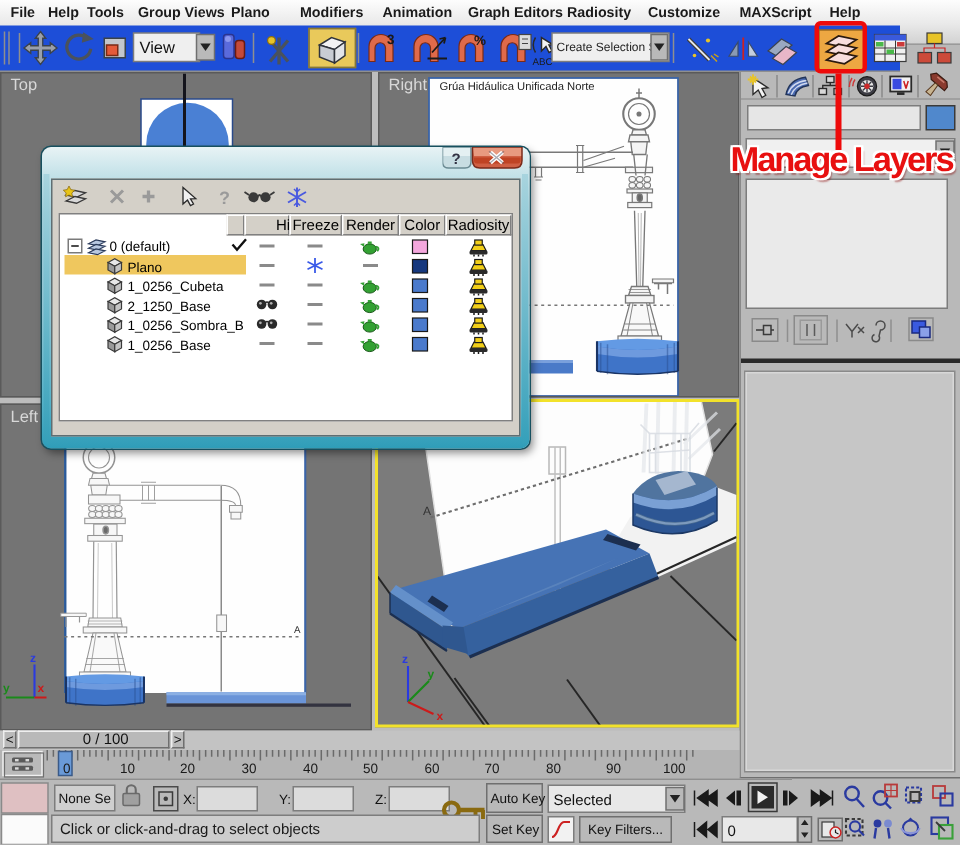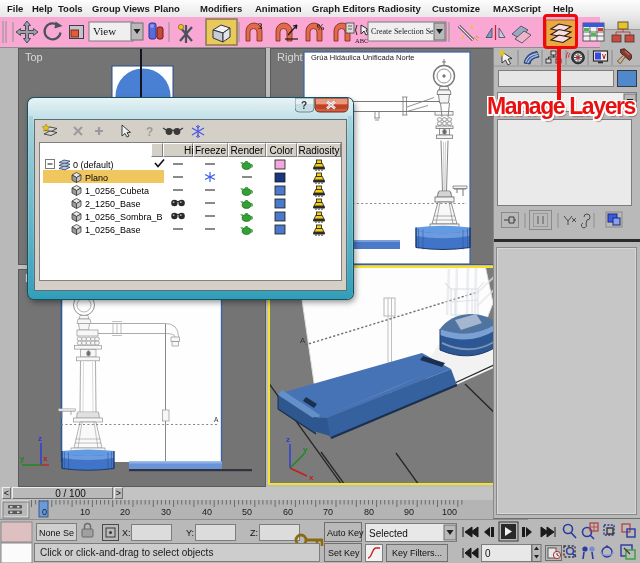--- a/index.html
+++ b/index.html
@@ -5,24 +5,24 @@
 * { margin:0; padding:0; box-sizing:border-box; }
 html,body { width:640px; height:563px; overflow:hidden; }
 body { font-family:"Liberation Sans", sans-serif; background:#b9b9b9; position:relative; }
 .abs { position:absolute; }
 
 #menubar { left:0; top:0; width:640px; height:30px;
   background:linear-gradient(#fdfdfd,#e9e9e9 55%,#d2d2d2);
   border-bottom:1px solid #9a9a9a; font-size:9.5px; font-weight:bold; color:#1a1a1a; }
 #menubar span { position:absolute; top:3px; }
 
-#toolbar { left:0; top:17px; width:600px; height:31px; background:#f9a8d4;
-  border-bottom:1px solid #8f8f8f;font-family:Liberation Serif, serif; }
-
-#viewwrap { left:0; top:48px; width:497px; height:439px; background:#bdbdbd;margin-left:18px; }
+#toolbar { left:0; top:17px; width:600px; height:31px; background:#1d4ed8;
+  border-bottom:1px solid #8f8f8f; }
+
+#viewwrap { left:0; top:48px; width:497px; height:439px; background:#bdbdbd; }
 .vp { position:absolute; background:#747474; border:1px solid #5a5a5a; }
 .vplabel { position:absolute; left:6px; top:2px; font-size:11px; color:#d8d8d8; }
 
 #cmdpanel { left:493px; top:48px; width:147px; height:471px; background:#b9b9b9;
   border-left:1px solid #8a8a8a; border-bottom:1px solid #6f6f6f; }
 
 #sliderrow { left:0; top:487px; width:493px; height:13px; background:#c3c3c3; }
 #rulerrow { left:0; top:500px; width:493px; height:19px; background:#b4b4b4; }
 #statusbar { left:0; top:519px; width:528px; height:44px; background:#b9b9b9; border-top:1px solid #8f8f8f; }
 .raised { border-top:1px solid #efefef; border-left:1px solid #efefef;

